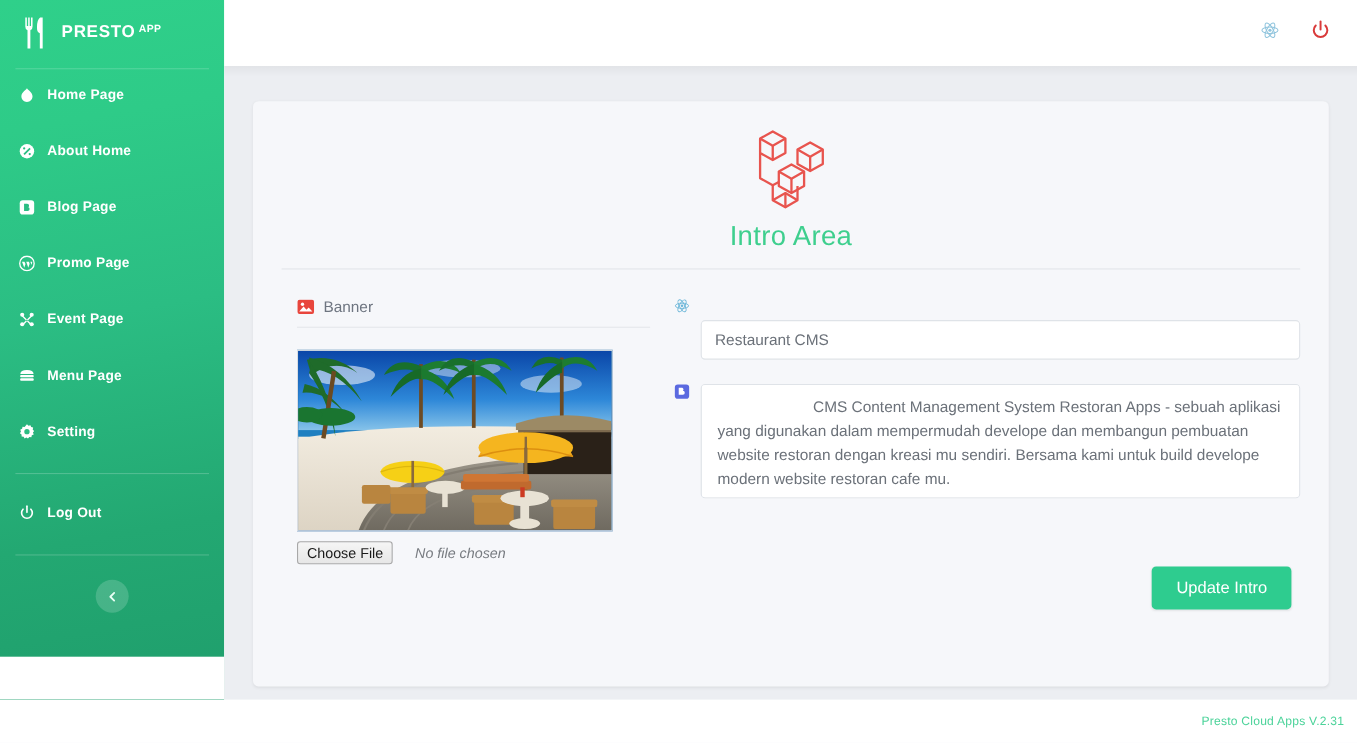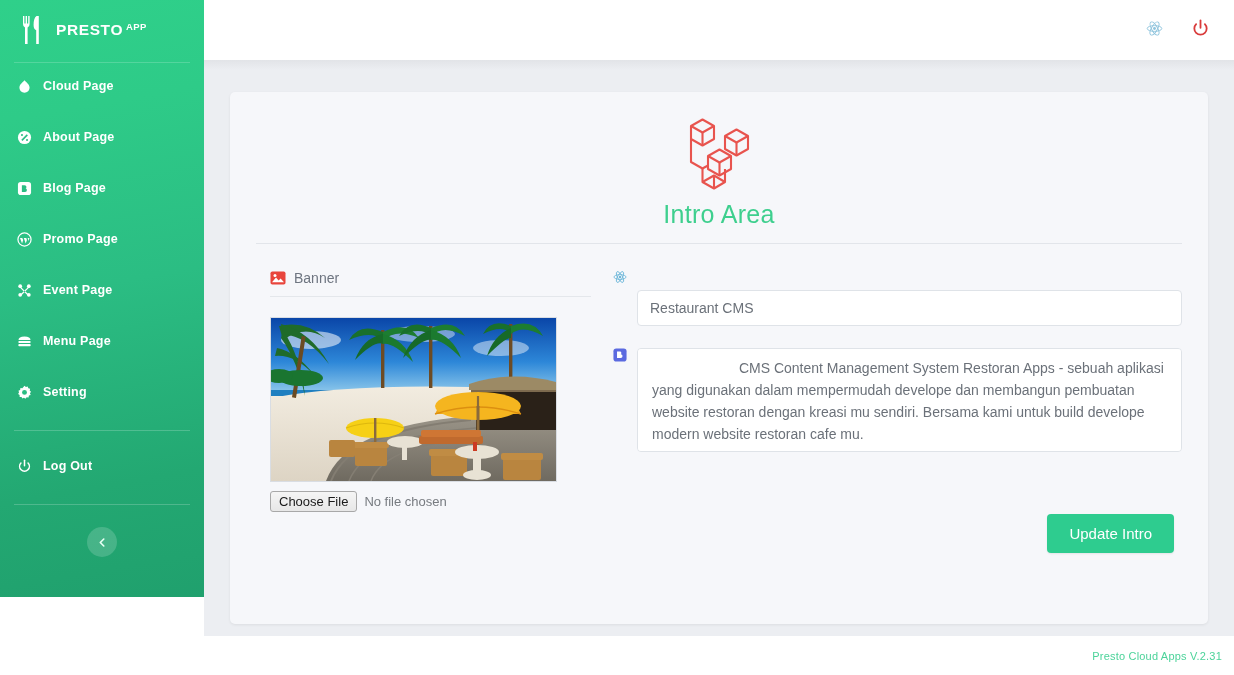--- a/index.html
+++ b/index.html
@@ -182,21 +182,21 @@
   .file-btn {
     border: 1px solid #a8a8a8;
     background: linear-gradient(180deg,#f5f5f5,#e7e7e7);
     border-radius: 3px;
     padding: 2px 8px;
     font-size: 13px;
     color: #1a1a1a;
     font-family: "Liberation Sans", sans-serif;
     cursor: pointer;
   }
-  .file-name { margin-left: 7px; color: #777b80; font-size: 13px; }
+  .file-name { margin-left: 20px; color: #777b80; font-size: 13px; font-style: italic; }
 
   .input-line { display: flex; align-items: flex-start; gap: 10px; }
   .txt-input {
     flex: 1 1 auto;
     height: 36px;
     border: 1px solid #dfe3e8;
     border-radius: 4px;
     background: #ffffff;
     padding: 0 12px;
     font-size: 14px;
@@ -285,33 +285,33 @@
 
     <nav class="nav">
 
 
       <div class="nav-item">
         <span class="ic">
           <svg class="ic" viewBox="0 0 16 16" fill="#ffffff">
               <path d="M8 1.2 C6.4 3.6 2.6 5.2 2.6 9.1 C2.6 12.2 5 14.6 8 14.6 C11 14.6 13.4 12.2 13.4 9.1 C13.4 5.2 9.6 3.6 8 1.2 Z"></path>
             </svg>
         </span>
-        <span>Cloud Page</span>
+        <span>Home Page</span>
       </div>
 
       <div class="nav-item">
         <span class="ic">
           <svg class="ic" viewBox="0 0 16 16">
               <circle cx="8" cy="8" r="7" fill="#ffffff"></circle>
               <path d="M4.6 10.4 L10.4 4.6 L11.6 5.8 L5.8 11.6 Z" fill="#2bbd83"></path>
               <circle cx="5.3" cy="5.3" r="1.1" fill="#2bbd83"></circle>
               <circle cx="10.7" cy="10.7" r="1.1" fill="#2bbd83"></circle>
             </svg>
         </span>
-        <span>About Page</span>
+        <span>About Home</span>
       </div>
 
       <div class="nav-item">
         <span class="ic">
           <svg class="ic" viewBox="0 0 16 16">
               <rect x="1" y="1" width="14" height="14" rx="3" fill="#ffffff"></rect>
               <path d="M5.2 4.4 L8.1 4.4 A2 2 0 0 1 8.1 8.4 L5.2 8.4 Z M5.2 7.6 L8.6 7.6 A2 2 0 0 1 8.6 11.6 L5.2 11.6 Z" fill="#2bbd83"></path>
             </svg>
         </span>
         <span>Blog Page</span>

